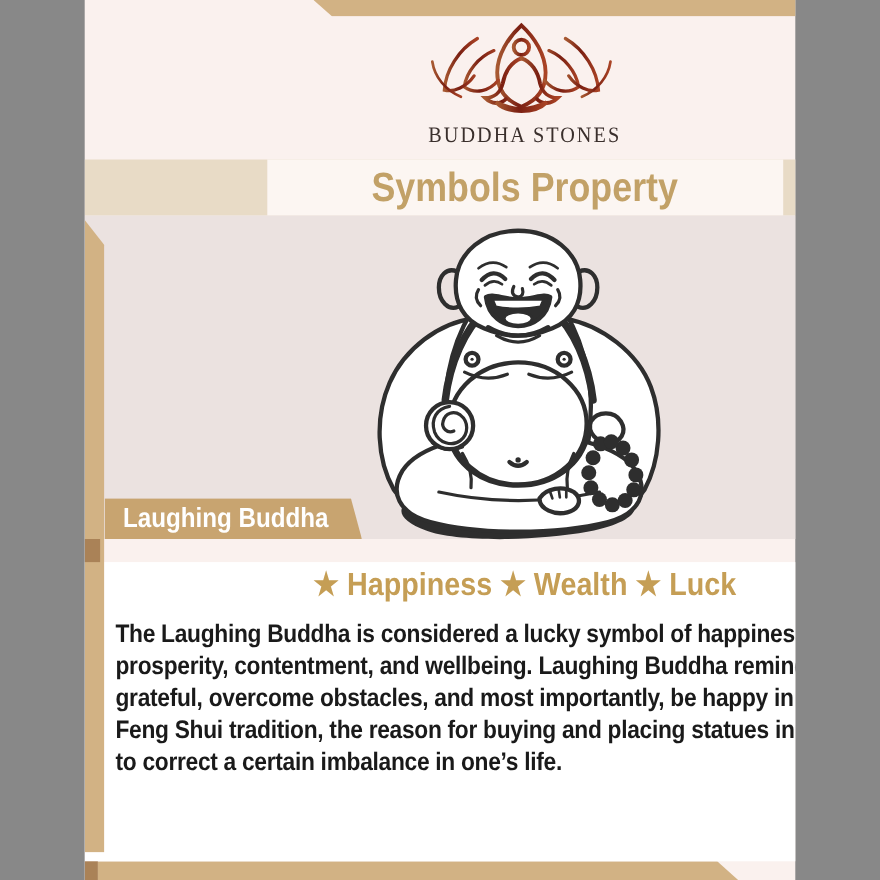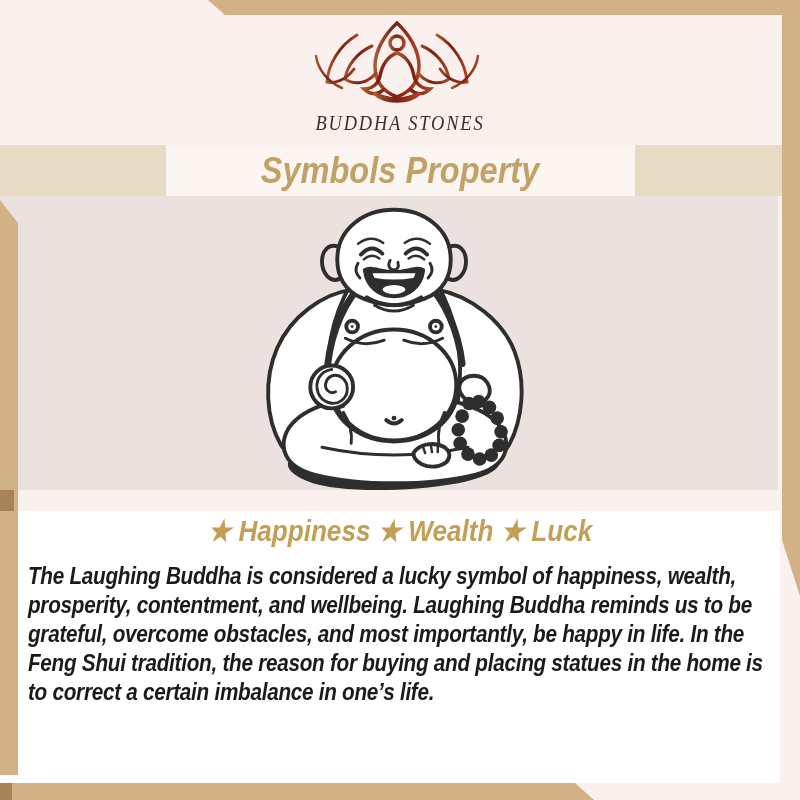--- a/index.html
+++ b/index.html
@@ -1,20 +1,19 @@
 <!DOCTYPE html>
 <html><head>
 <meta charset="utf-8">
 <style>
   html,body{margin:0;padding:0;background:#888;}
   .canvas{
-    position:relative;width:800px;height:800px;margin:0 auto;
+    position:relative;width:646px;height:800px;margin:0 auto;
     background:#faf1ee;overflow:hidden;
     font-family:"Liberation Sans",sans-serif;
-    font-style:italic;
   }
   
   .stripe-beige{position:absolute;left:0;top:145px;width:800px;height:51px;background:#e8dbc6;}
   .title-box{position:absolute;left:166px;top:145px;width:469px;height:51px;background:#fcf6f2;}
   .panel-mauve{position:absolute;left:0;top:196px;width:778px;height:294px;background:#ebe2e0;}
   .white-section{position:absolute;left:0;top:511px;width:780px;height:272px;background:#ffffff;}
   
   .top-bar{position:absolute;left:204px;top:0;width:596px;height:15px;background:#d2b284;
     clip-path:polygon(4px 0,100% 0,100% 100%,21px 100%);}
   .right-bar{position:absolute;left:782px;top:0;width:18px;height:596px;background:#d2b284;
@@ -146,17 +145,20 @@
           <circle cx="280" cy="236" r="7"></circle>
         <circle cx="276" cy="222" r="7"></circle>
           <circle cx="268" cy="211" r="7"></circle>
           <circle cx="257" cy="205" r="7"></circle>
       </g>
       <path d="M190,258 C196,248 212,246 222,252 C230,258 228,268 216,271 C204,274 190,268 190,258 Z"></path>
       <path fill="none" stroke-width="2.5" d="M200,252 L202,258 M208,250 L209,257 M215,250 L215,257"></path>
     </g>
   </svg>
 
+  <div class="banner">
+    <span class="banner-label">Laughing Buddha</span>
+  </div>
 
   <div class="props-line">★ Happiness ★ Wealth ★ Luck</div>
   <p class="description" style="margin:0">The Laughing Buddha is considered a lucky symbol of happiness, wealth, prosperity, contentment, and wellbeing. Laughing Buddha reminds us to be grateful, overcome obstacles, and most importantly, be happy in life. In the Feng Shui tradition, the reason for buying and placing statues in the home is to correct a certain imbalance in one’s life.</p>
 
 </div>
 
 </body></html>

